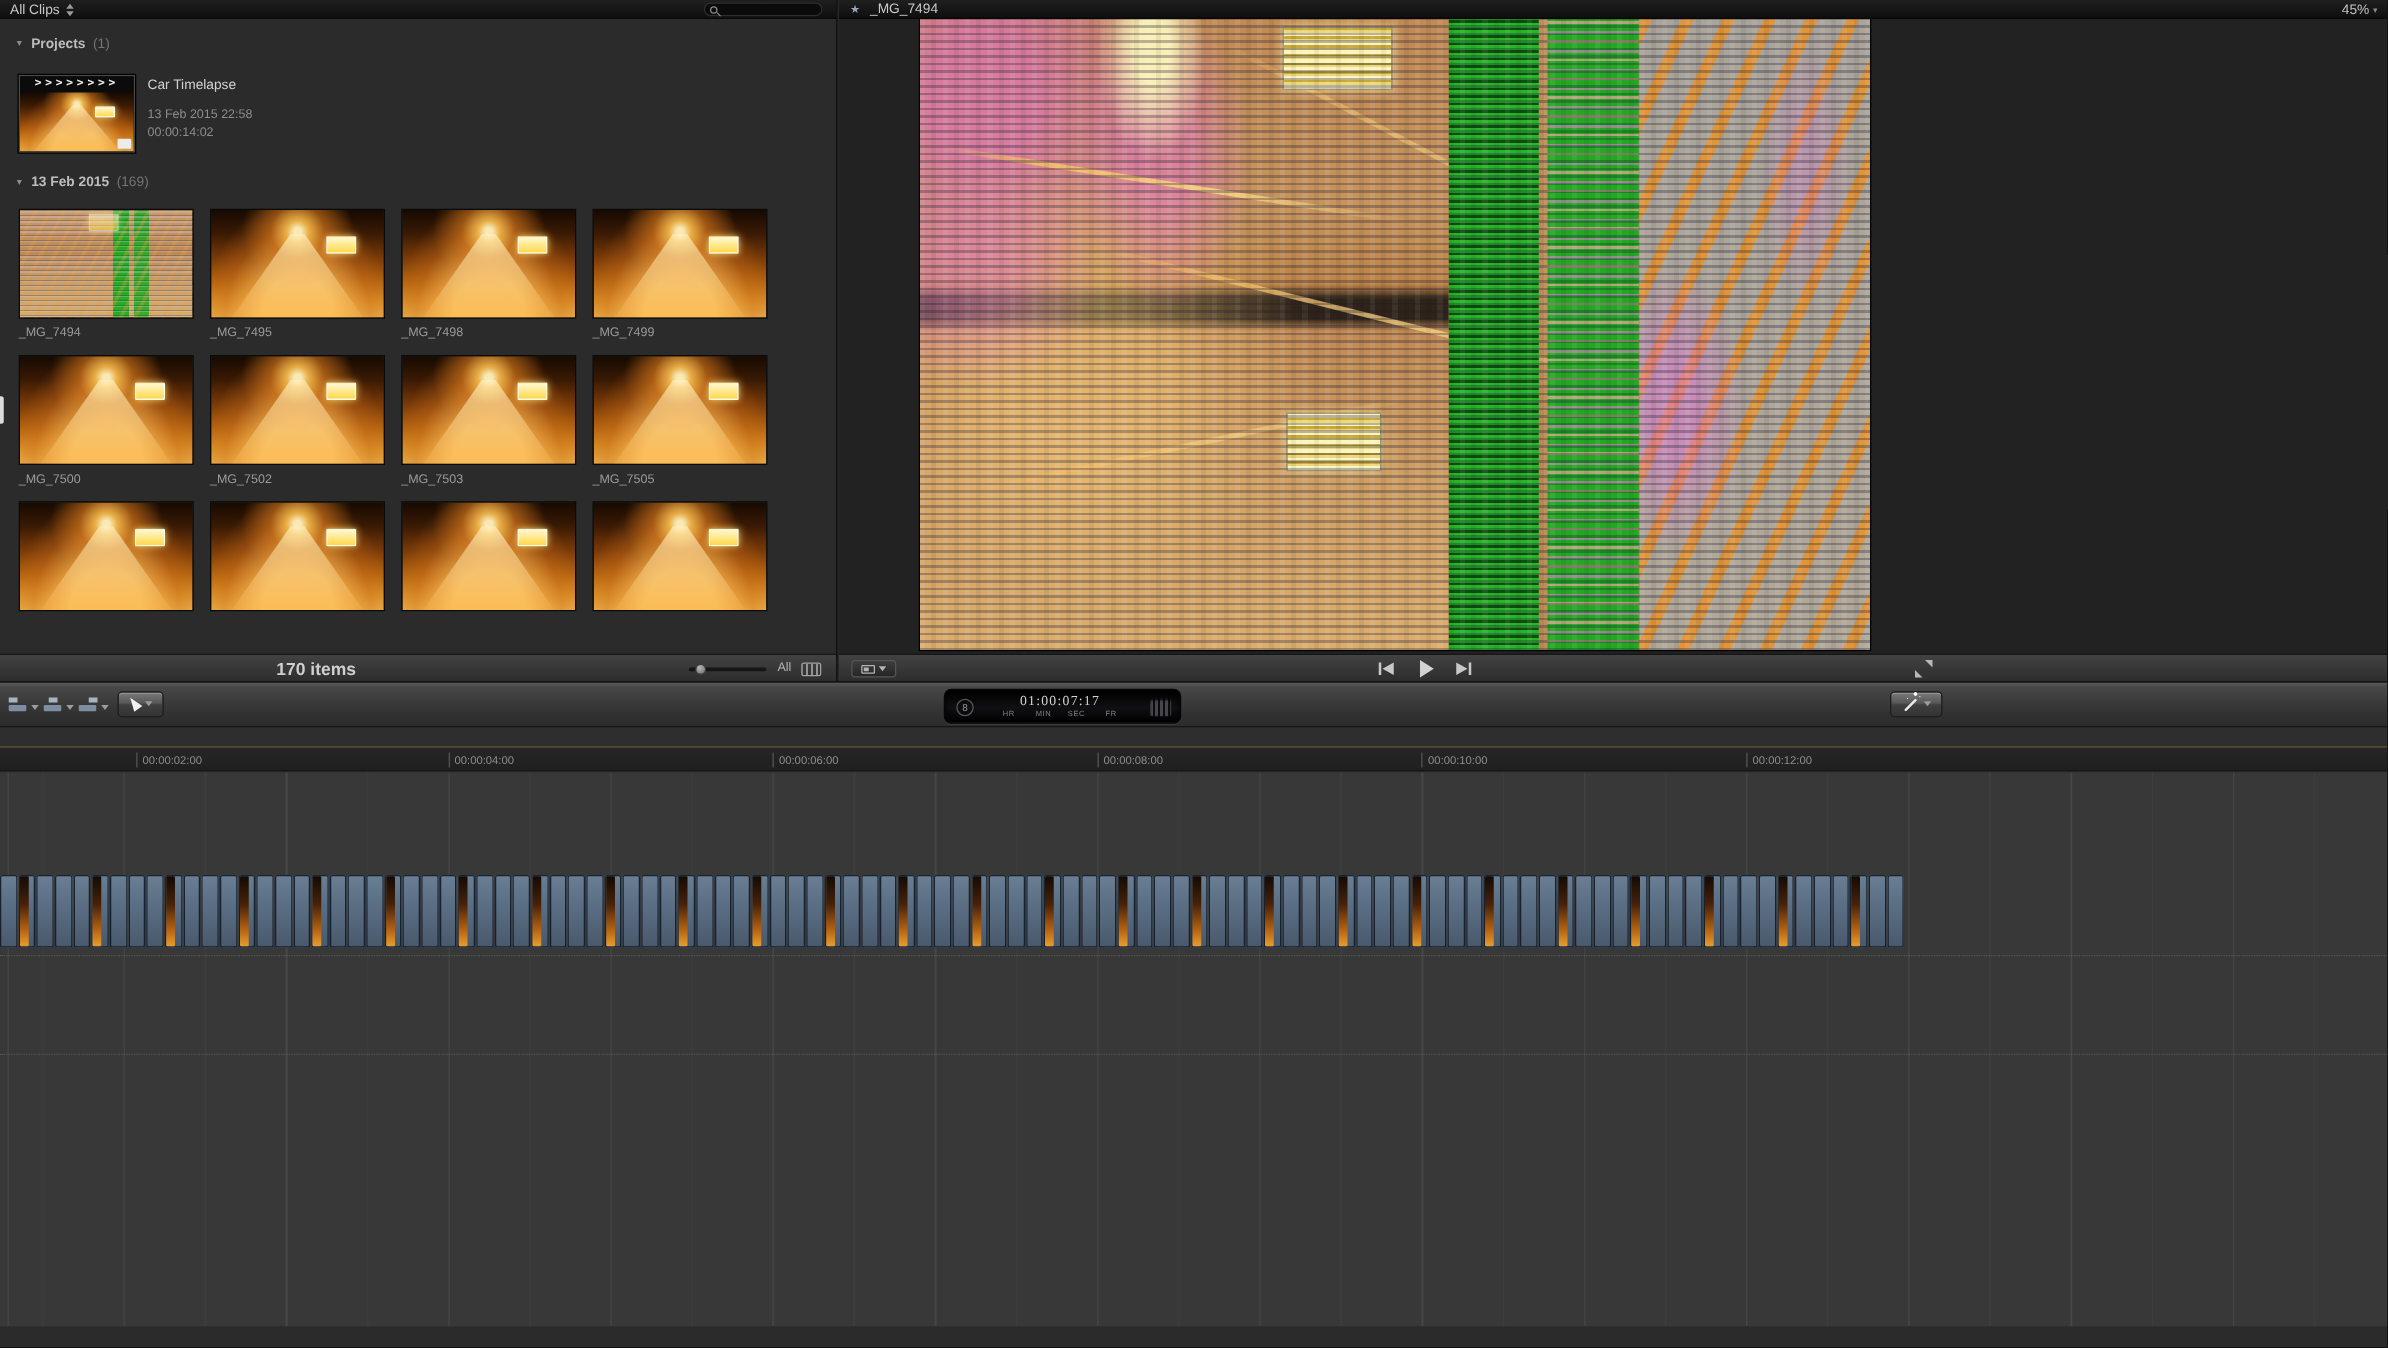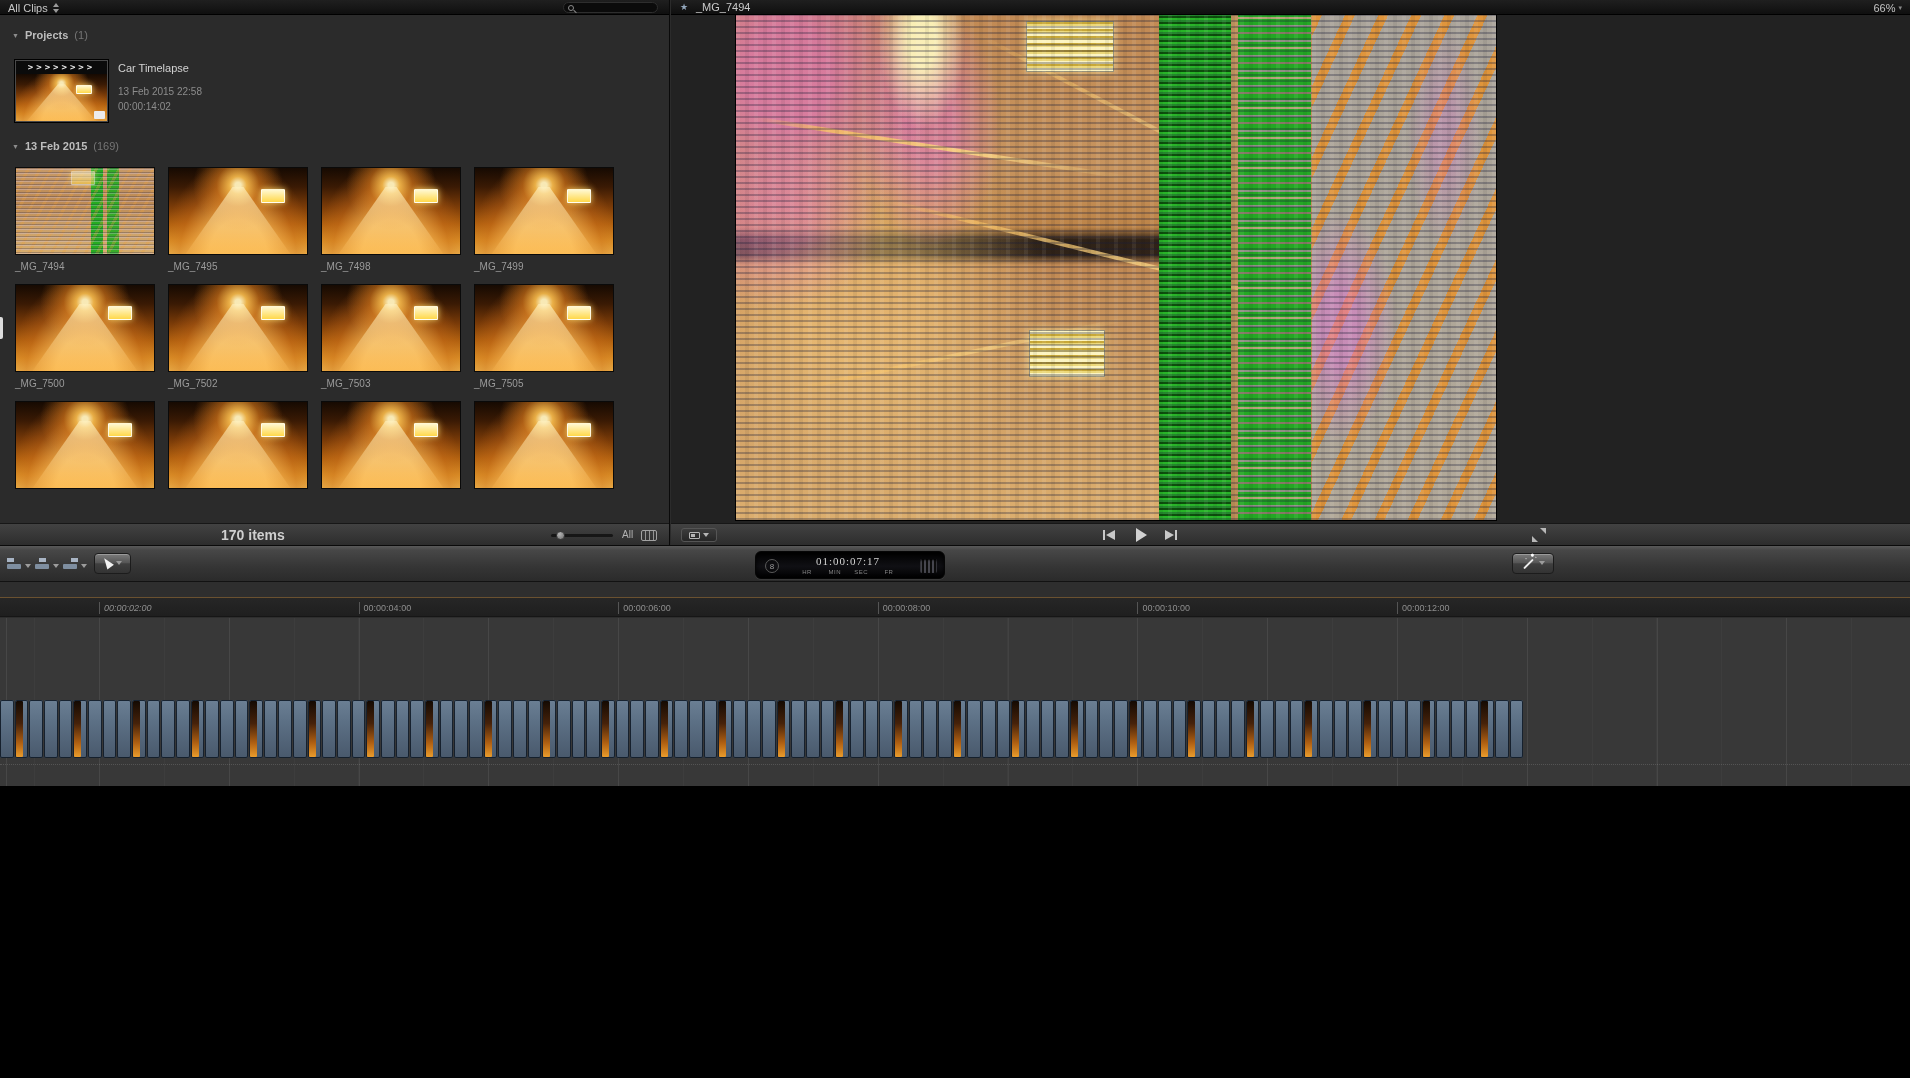--- a/index.html
+++ b/index.html
@@ -1,18 +1,18 @@
 <!DOCTYPE html>
 <html><head>
 <meta charset="utf-8">
 <style>
   *{box-sizing:border-box;margin:0;padding:0}
   html,body{background:#000}
   body{font-family:"Liberation Sans",sans-serif;}
-  #app{position:relative;width:1910px;height:786px;background:#2b2b2b;overflow:hidden}
+  #app{position:relative;width:1910px;height:1078px;background:#2b2b2b;overflow:hidden}
 
   
   .browser{position:absolute;left:0;top:0;width:670px;height:545px;background:#2b2b2b;border-right:1px solid #0a0a0a;overflow:hidden}
   .viewer{position:absolute;left:671px;top:0;width:1239px;height:545px;background:#232323;overflow:hidden}
   .topbar{position:absolute;left:0;top:0;right:0;height:15px;background:linear-gradient(180deg,#1f1f1f,#0f0f0f);border-bottom:1px solid #000;z-index:4}
 
   .filter{position:absolute;left:8px;top:0;height:15px;display:flex;align-items:center;gap:5px;color:#c6c6c6;font-size:11px;cursor:default}
   .ud{display:inline-flex;flex-direction:column;gap:2px}
   .ud i{display:block;width:0;height:0;border-left:3px solid transparent;border-right:3px solid transparent}
   .ud .up{border-bottom:4px solid #9a9a9a}
@@ -272,21 +272,21 @@
       <span class="all-label">All</span>
       <div class="view-toggle"></div>
     </div>
   </div>
 
   <div class="viewer">
     <div class="topbar">
       <span class="v-title-icon">★</span>
       <span class="v-title">_MG_7494</span>
       <span class="v-zoom">
-        <span>66%</span>
+        <span>45%</span>
         <span class="dd">▾</span>
       </span>
     </div>
     <div class="v-canvas">
       <div class="g-img">
         <div class="g-left"></div>
         <div class="g-diag d1"></div>
         <div class="g-diag d2"></div>
         <div class="g-diag d3"></div>
         <div class="g-diag d4"></div>
@@ -345,21 +345,21 @@
     </div>
 
     <div class="chrome-btn wand-btn">
       <span class="wand"></span>
       <span class="dd-t"></span>
     </div>
   </div>
 
   <div class="timeline">
     <div class="ruler" id="ruler">
-        <span class="ruler-label" style="left: 99px; font-style: italic;">00:00:02:00</span>
+        <span class="ruler-label" style="left: 109px;">00:00:02:00</span>
         <span class="ruler-label" style="left: 358.6px;">00:00:04:00</span>
         <span class="ruler-label" style="left: 618.2px;">00:00:06:00</span>
         <span class="ruler-label" style="left: 877.8px;">00:00:08:00</span>
         <span class="ruler-label" style="left: 1137.4px;">00:00:10:00</span>
         <span class="ruler-label" style="left: 1397px;">00:00:12:00</span>
       </div>
     <div class="tl-body">
       <div class="lane lane1"></div>
       <div class="lane lane2"></div>
       <div class="tl-strip" id="tl-strip">

